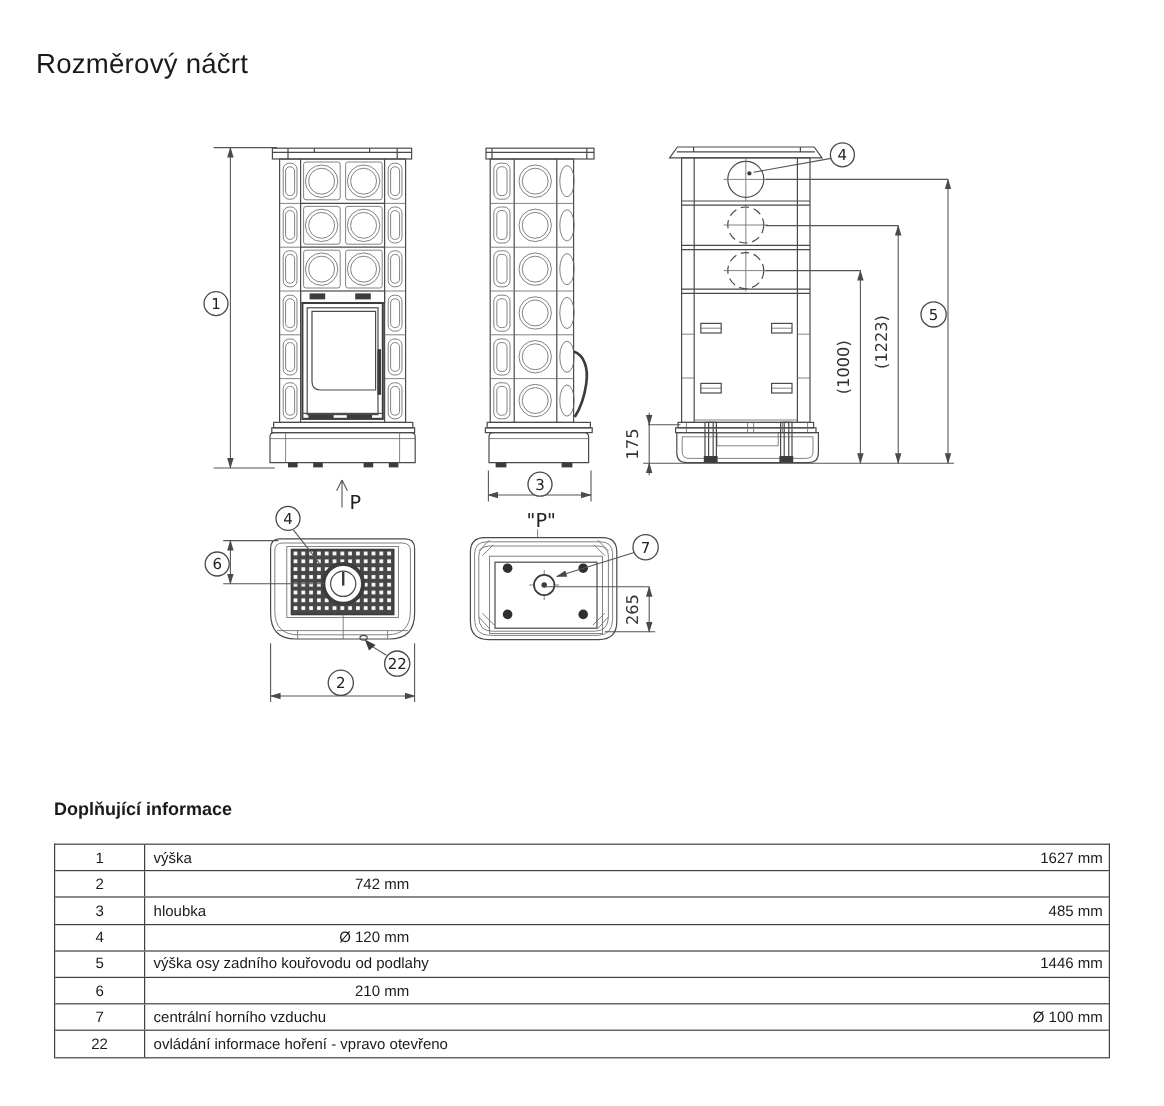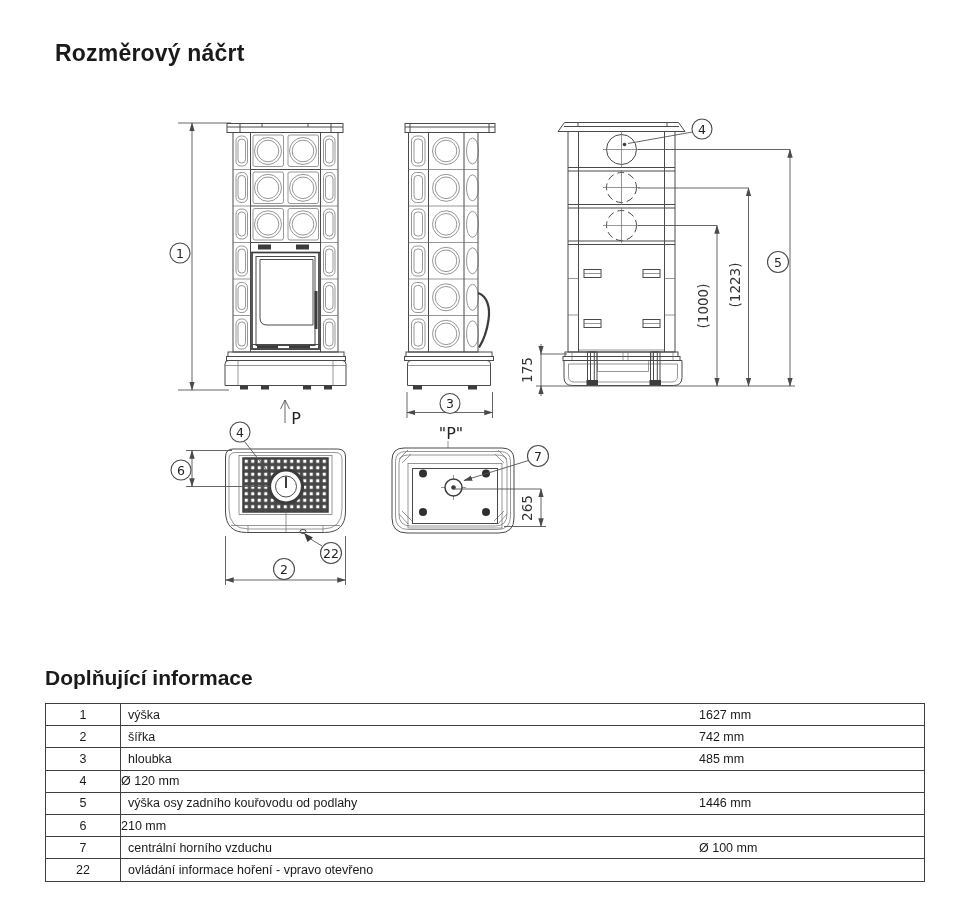--- a/index.html
+++ b/index.html
@@ -1,35 +1,35 @@
 <!DOCTYPE html>
 <html><head>
 <meta charset="utf-8">
 <style>
   html,body{margin:0;padding:0;background:#ffffff;}
   body{width:970px;height:922px;position:relative;font-family:"Liberation Sans",sans-serif;color:#1a1a1a;}
-  .h1{position:absolute;left:55px;top:40px;font-size:23px;font-weight:bold;letter-spacing:0.2px;}
-  .h2{position:absolute;left:45px;top:666px;font-size:21px;font-weight:bold;}
+  .h1{position:absolute;left:30px;top:40px;font-size:23px;font-weight:normal;letter-spacing:0.2px;}
+  .h2{position:absolute;left:45px;top:666px;font-size:15px;font-weight:bold;}
   #drawing{position:absolute;left:0;top:0;}
   
   .ln{fill:none;stroke:#4a4a4a;stroke-width:1;}
   .lt{fill:none;stroke:#6a6a6a;stroke-width:0.7;}
   .lb{fill:none;stroke:#3c3c3c;stroke-width:1.7;}
   .dk{fill:#3c3c3c;stroke:none;}
   .dim{fill:none;stroke:#555;stroke-width:0.9;}
   .callout{fill:#ffffff;stroke:#4a4a4a;stroke-width:1.1;}
   text.cn{font-family:"DejaVu Sans",sans-serif;font-size:12.5px;fill:#222;text-anchor:middle;}
   text.dt{font-family:"DejaVu Sans",sans-serif;font-size:13.5px;fill:#333;text-anchor:middle;}
   text.pv{font-family:"DejaVu Sans",sans-serif;font-size:16px;fill:#222;text-anchor:middle;}
   
   .tbl{position:absolute;left:45px;top:703px;width:878px;border:1px solid #3f3f3f;border-bottom:none;font-size:12.5px;}
   .trow{display:flex;height:21.2px;border-bottom:1px solid #3f3f3f;align-items:center;}
   .tnum{width:74px;text-align:center;border-right:1px solid #3f3f3f;align-self:stretch;display:flex;align-items:center;justify-content:center;}
   .tlab{flex:1;padding-left:7px;}
-  .tval{width:220px;text-align:left;padding-right:5px;white-space:nowrap;}
+  .tval{width:220px;text-align:right;padding-right:5px;white-space:nowrap;}
 </style>
 </head>
 <body>
 
 <div class="h1">Rozměrový náčrt</div>
 
 <svg id="drawing" width="970" height="650" viewBox="0 0 970 650" xmlns="http://www.w3.org/2000/svg">
   <defs>
     <marker id="ar" viewBox="0 0 10 10" refX="9.2" refY="5" markerWidth="10" markerHeight="10" orient="auto-start-reverse">
       <path d="M0,2 L10,5 L0,8 Z" fill="#4a4a4a"></path>
@@ -339,21 +339,20 @@
 <div class="h2">Doplňující informace</div>
 
 <div class="tbl">
   <div class="trow">
     <div class="tnum">1</div>
     <div class="tlab">výška</div>
     <div class="tval">1627 mm</div>
   </div>
   <div class="trow">
     <div class="tnum">2</div>
-    <div class="tlab">šířka</div>
     <div class="tval">742 mm</div>
   </div>
   <div class="trow">
     <div class="tnum">3</div>
     <div class="tlab">hloubka</div>
     <div class="tval">485 mm</div>
   </div>
   <div class="trow">
     <div class="tnum">4</div>
     <div class="tval">Ø 120 mm</div>

